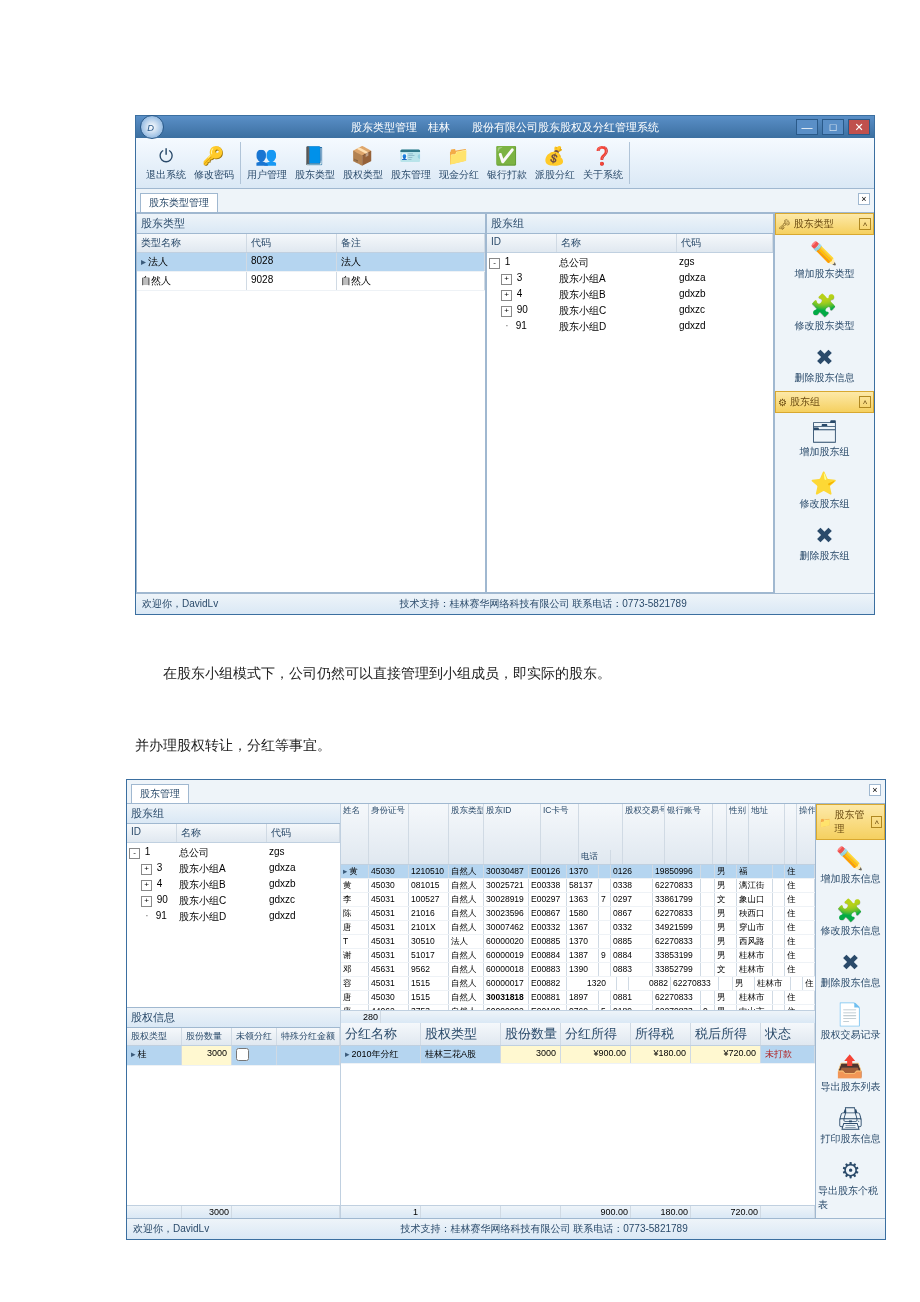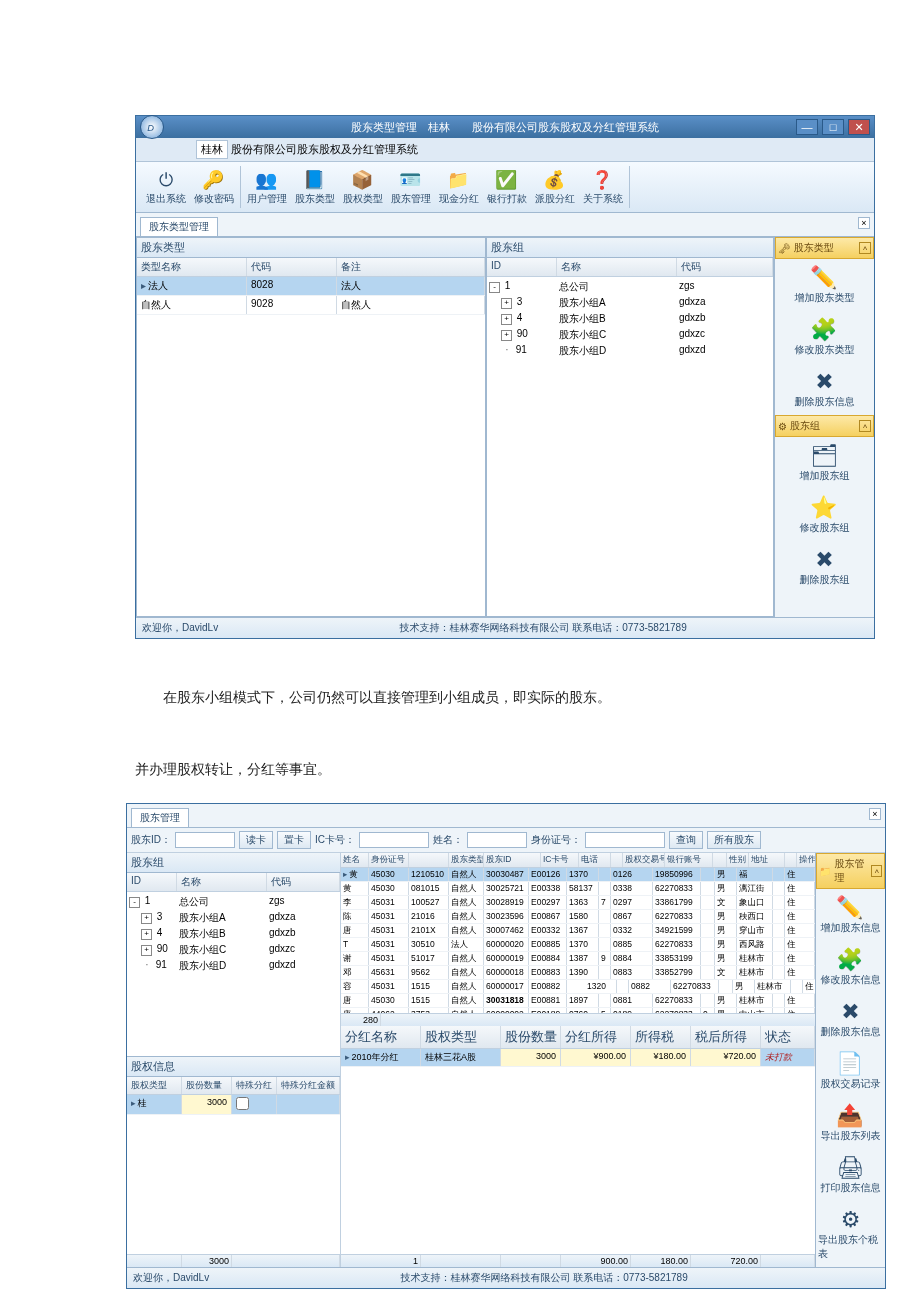--- a/index.html
+++ b/index.html
@@ -75,43 +75,39 @@
 .w2-grid{min-width:720px;}
 .w2-grid .grid-header .cell, .w2-grid .grid-row .cell{font-size:8.5px; padding:1px 2px;}
 .w2-grid .grid-row{height:14px;}
 .footer-row{background:linear-gradient(#eef4f9,#dae8f5); border-top:1px solid #c0d0e0; display:flex; font-size:9px;}
 .footer-row .cell{padding:1px 2px; border-right:1px solid #d0dae4;}
 
 .dividend-tabs{display:flex; background:#eef4f9; border-bottom:1px solid #c0d0e0; font-size:10px;}
 .dividend-tabs .dtab{padding:2px 8px; border:1px solid #c0d0e0; border-bottom:none; background:#fff; margin-right:2px;}
 .dividend-tabs .dtab.inactive{background:#e0e8f0;}
 .yellow-cell{background:#fff8d0;}
-.status-unpaid{color:#b02020;font-style:italic;}
+.status-unpaid{color:#b02020;}
 </style>
 </head>
 <body>
 
 <div class="window win1">
   <div class="titlebar">
     <span class="app-icon">
         <svg viewBox="0 0 24 24">
           <text x="4" y="18" font-size="16" fill="#2a5a8a" font-style="italic">D</text>
         </svg>
       </span>
     <span class="title-text">股东类型管理　桂林　　股份有限公司股东股权及分红管理系统</span>
     <div class="win-controls">
       <span class="win-btn">—</span>
       <span class="win-btn">□</span>
       <span class="win-btn close">✕</span>
     </div>
   </div>
-  <div class="subtitle-bar">
-    <span class="inset">桂林</span>
-    <span>股份有限公司股东股权及分红管理系统</span>
-  </div>
   <div class="toolbar" id="w1-toolbar">
       <div class="group">
         <div class="tool-btn">
           <div class="tool-icon">⏻</div>
           <span>退出系统</span>
         </div>
         <div class="tool-btn">
           <div class="tool-icon">🔑</div>
           <span>修改密码</span>
         </div>
@@ -264,34 +260,20 @@
 </div>
 
 <p class="doc-para">在股东小组模式下，公司仍然可以直接管理到小组成员，即实际的股东。</p>
 <p class="doc-para noindent">并办理股权转让，分红等事宜。</p>
 
 <div class="window win2">
   <div class="tab-bar">
     <span class="tab">股东管理</span>
     <span class="close-tab">×</span>
   </div>
-  <div class="searchbar">
-    <span>股东ID：</span>
-    <input type="text" style="width: 60px;">
-    <span class="sbtn">读卡</span>
-    <span class="sbtn">置卡</span>
-    <span>IC卡号：</span>
-    <input type="text" style="width: 70px;">
-    <span>姓名：</span>
-    <input type="text" style="width: 60px;">
-    <span>身份证号：</span>
-    <input type="text" style="width: 80px;">
-    <span class="sbtn">查询</span>
-    <span class="sbtn">所有股东</span>
-  </div>
 
   <div class="content2">
 
     <div class="w2-left">
       <div class="panel-header">股东组</div>
       <div class="grid-header">
         <div class="cell" style="width:50px">ID</div>
         <div class="cell" style="width:90px">名称</div>
         <div class="cell" style="flex:1">代码</div>
       </div>
@@ -320,21 +302,21 @@
             <div class="cell" style="width:50px"><span class="tree-indent"></span><span class="tree-indent">·</span> 91</div>
             <div class="cell" style="width:90px">股东小组D</div>
             <div class="cell" style="flex:1">gdxzd</div>
           </div>
         </div>
 
       <div class="panel-header" style="border-top:1px solid #a0b8d0;">股权信息</div>
       <div class="grid-header" style="font-size:9px;">
         <div class="cell" style="width:55px">股权类型</div>
         <div class="cell" style="width:50px">股份数量</div>
-        <div class="cell" style="width:45px">特殊分红</div>
+        <div class="cell" style="width:45px">未领分红</div>
         <div class="cell" style="flex:1">特殊分红金额</div>
       </div>
       <div class="grid-body" style="height:50px;">
         <div class="grid-row sel" style="font-size:9px;">
           <div class="cell" style="width:55px">桂</div>
           <div class="cell yellow-cell" style="width:50px;text-align:right">3000</div>
           <div class="cell" style="width:45px"><input type="checkbox" style=""></div>
           <div class="cell" style="flex:1"></div>
         </div>
       </div>
@@ -348,21 +330,21 @@
     <div class="w2-main">
       <div class="w2-grid-scroll">
         <div class="w2-grid">
           <div class="grid-header" id="w2-main-header">
               <div class="cell" style="width: 28px;">姓名</div>
               <div class="cell" style="width: 40px;">身份证号</div>
               <div class="cell" style="width: 40px;"></div>
               <div class="cell" style="width: 35px;">股东类型</div>
               <div class="cell" style="width: 57px;">股东ID</div>
               <div class="cell" style="width: 38px;">IC卡号</div>
-              <div class="cell" style="width: 32px;">电话</div>
+              <div class="cell" style="width: 32px; margin-top: 46px;">电话</div>
               <div class="cell" style="width: 12px;"></div>
               <div class="cell" style="width: 42px;">股权交易号</div>
               <div class="cell" style="width: 48px;">银行账号</div>
               <div class="cell" style="width: 14px;"></div>
               <div class="cell" style="width: 22px;">性别</div>
               <div class="cell" style="width: 36px;">地址</div>
               <div class="cell" style="width: 12px;"></div>
               <div class="cell" style="width: 30px;">操作员</div>
             </div>
           <div class="grid-body" id="w2-main-body" style="height:145px;">
@@ -504,21 +486,21 @@
               </div>
               <div class="grid-row">
                 <div class="cell" style="width: 28px;">容</div>
                 <div class="cell" style="width: 40px;">45031</div>
                 <div class="cell" style="width: 40px;">1515</div>
                 <div class="cell" style="width: 35px;">自然人</div>
                 <div class="cell" style="width: 45px;">60000017</div>
                 <div class="cell" style="width: 38px;">E00882</div>
                 <div class="cell" style="width: 32px; margin-left: 18px;">1320</div>
                 <div class="cell" style="width: 12px;"></div>
-                <div class="cell" style="width: 42px;">0882</div>
+                <div class="cell" style="width: 42px; text-align: right;">0882</div>
                 <div class="cell" style="width: 48px;">62270833</div>
                 <div class="cell" style="width: 14px;"></div>
                 <div class="cell" style="width: 22px;">男</div>
                 <div class="cell" style="width: 36px;">桂林市</div>
                 <div class="cell" style="width: 12px;"></div>
                 <div class="cell" style="width: 30px;">住</div>
               </div>
               <div class="grid-row">
                 <div class="cell" style="width: 28px;">唐</div>
                 <div class="cell" style="width: 40px;">45030</div>

